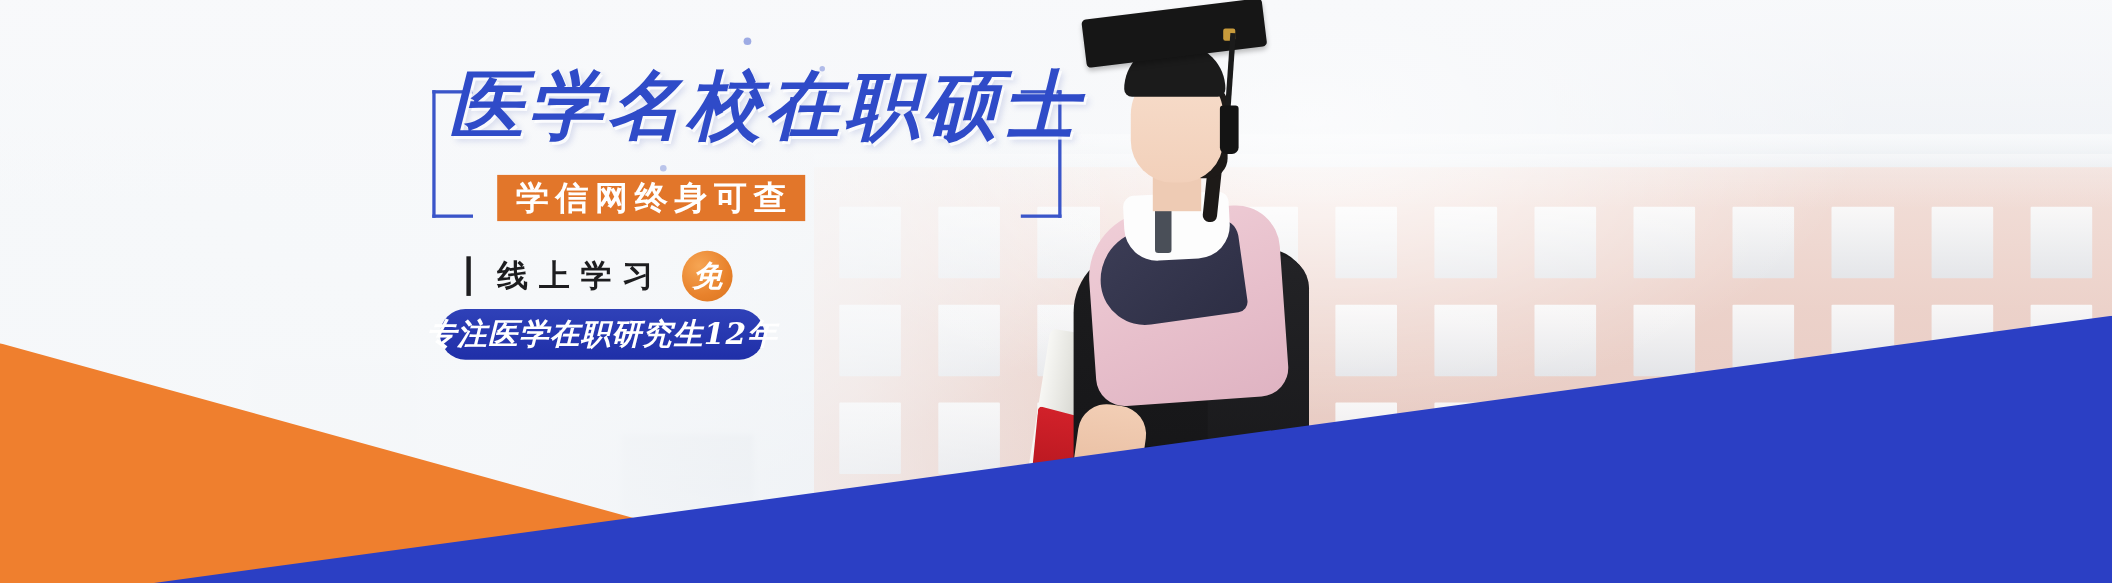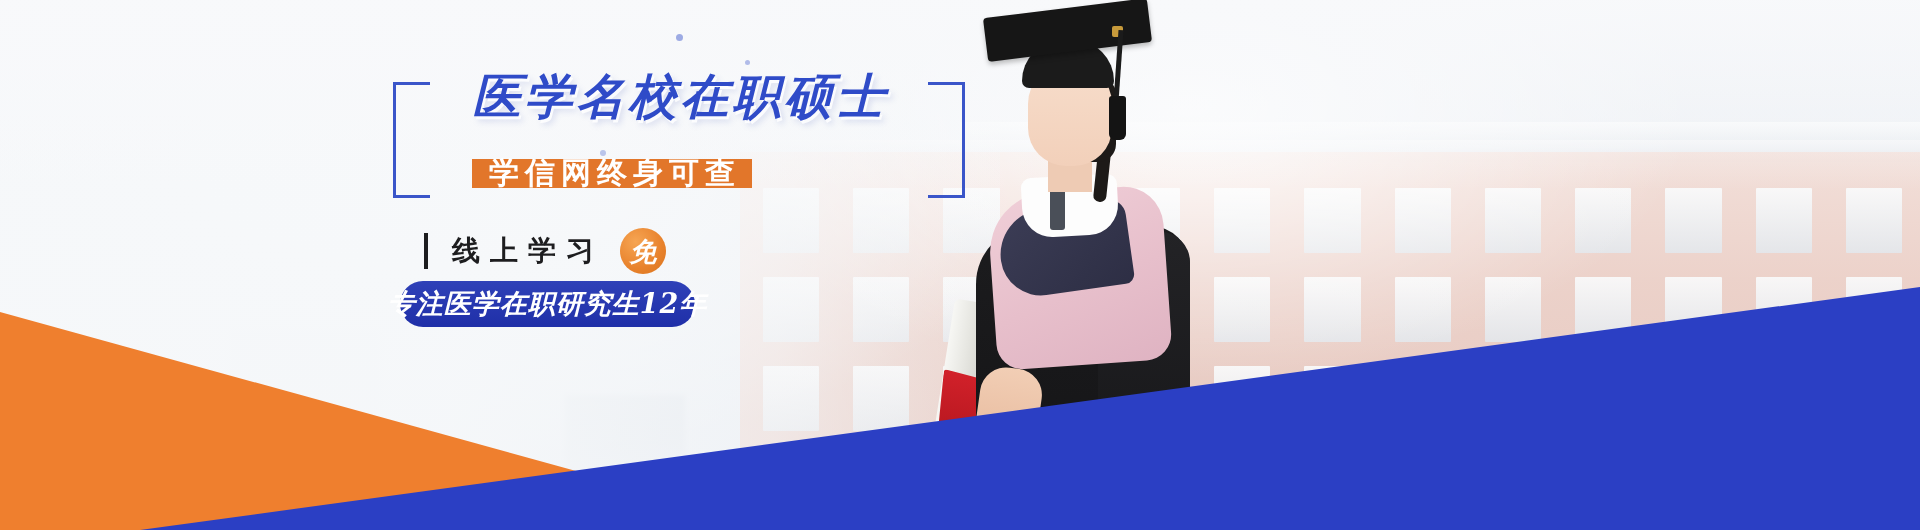--- a/index.html
+++ b/index.html
@@ -155,35 +155,35 @@
   
   .headline {
     position: absolute;
     left: 408px;
     top: 56px;
     width: 545px;
     text-align: center;
     font-family: "DejaVu Serif", "Liberation Serif", serif;
     font-weight: bold;
     font-style: italic;
-    font-size: 48px;
+    font-size: 68px;
     line-height: 80px;
     letter-spacing: 4px;
     color: #2f4bc8;
     text-shadow: 2px 3px 0 rgba(255,255,255,0.85), 4px 5px 6px rgba(90,110,190,0.22);
     white-space: nowrap;
   }
 
   
   .badge-orange {
     position: absolute;
-    left: 472px;
+    left: 452px;
     top: 159px;
     width: 280px;
-    height: 29px;
+    height: 42px;
     background: #e2762a;
     display: flex;
     align-items: center;
     justify-content: center;
   }
   .badge-orange-text {
     font-family: "DejaVu Serif", "Liberation Serif", serif;
     font-weight: bold;
     font-size: 30px;
     letter-spacing: 6px;

